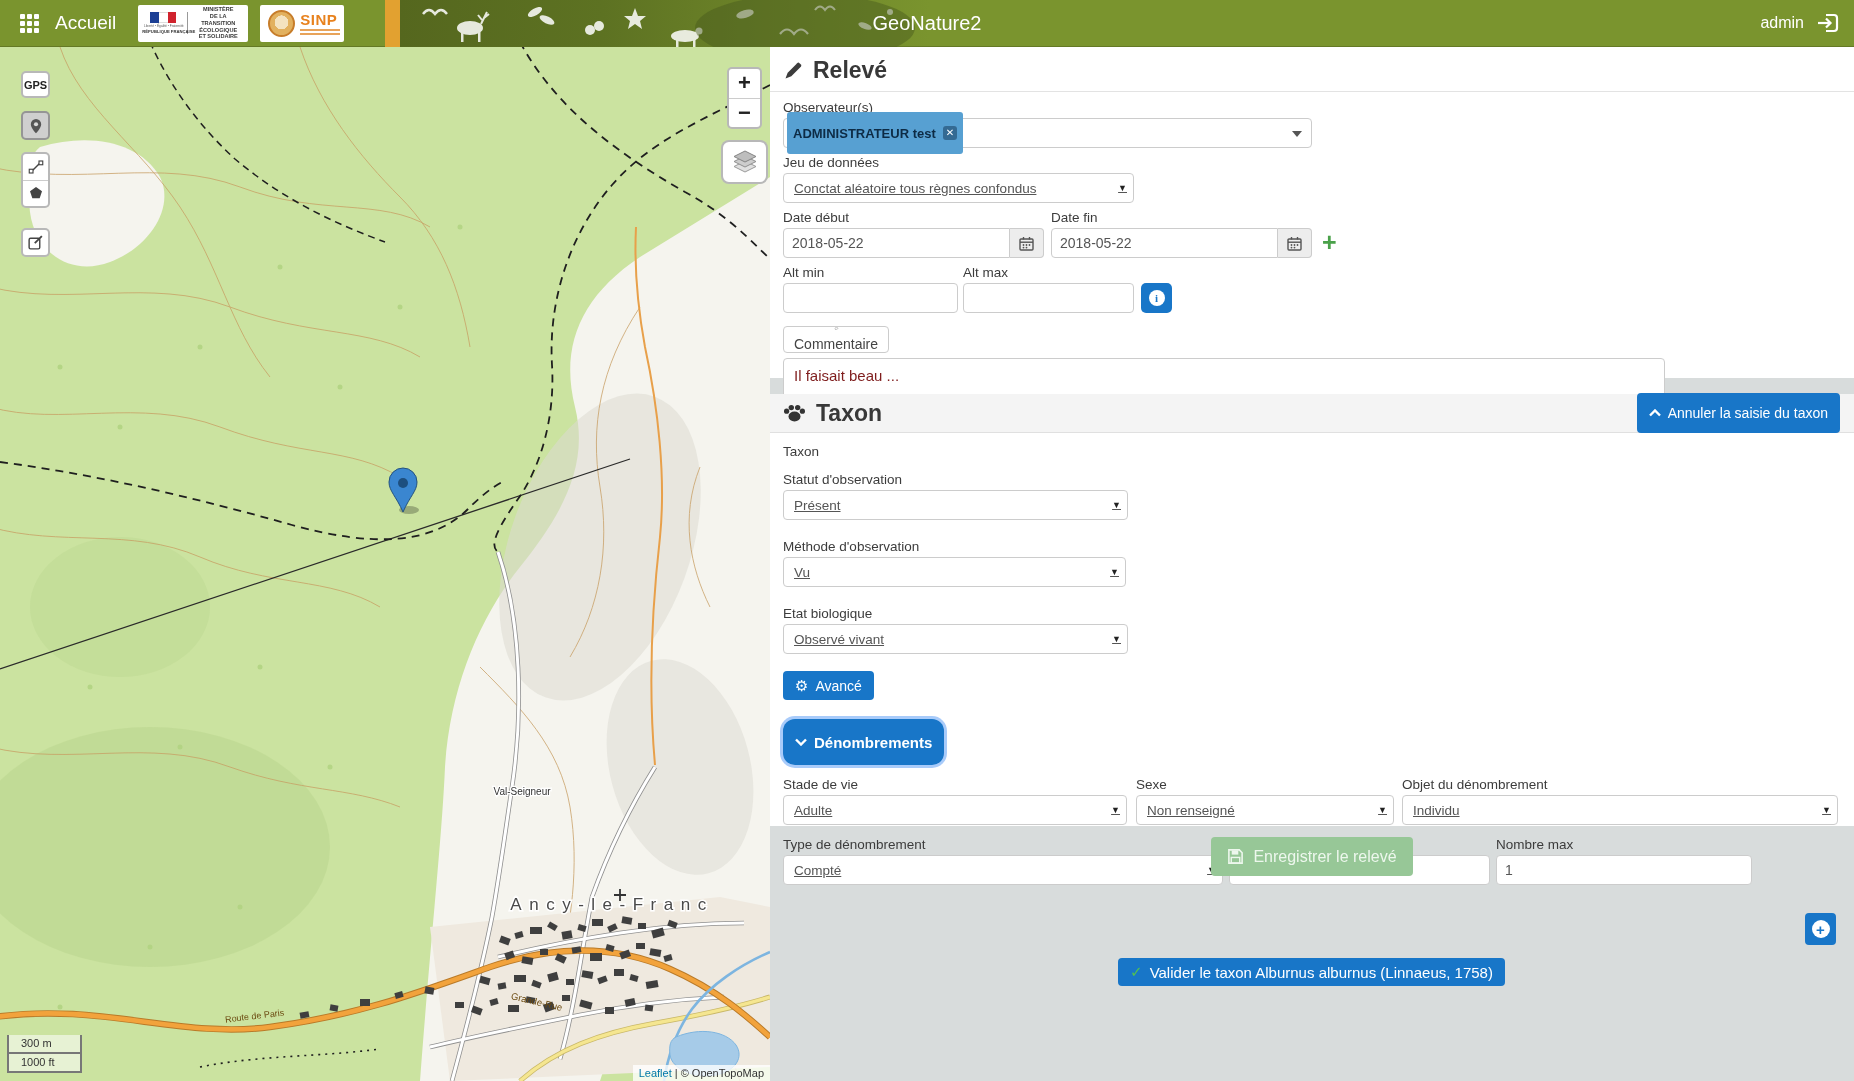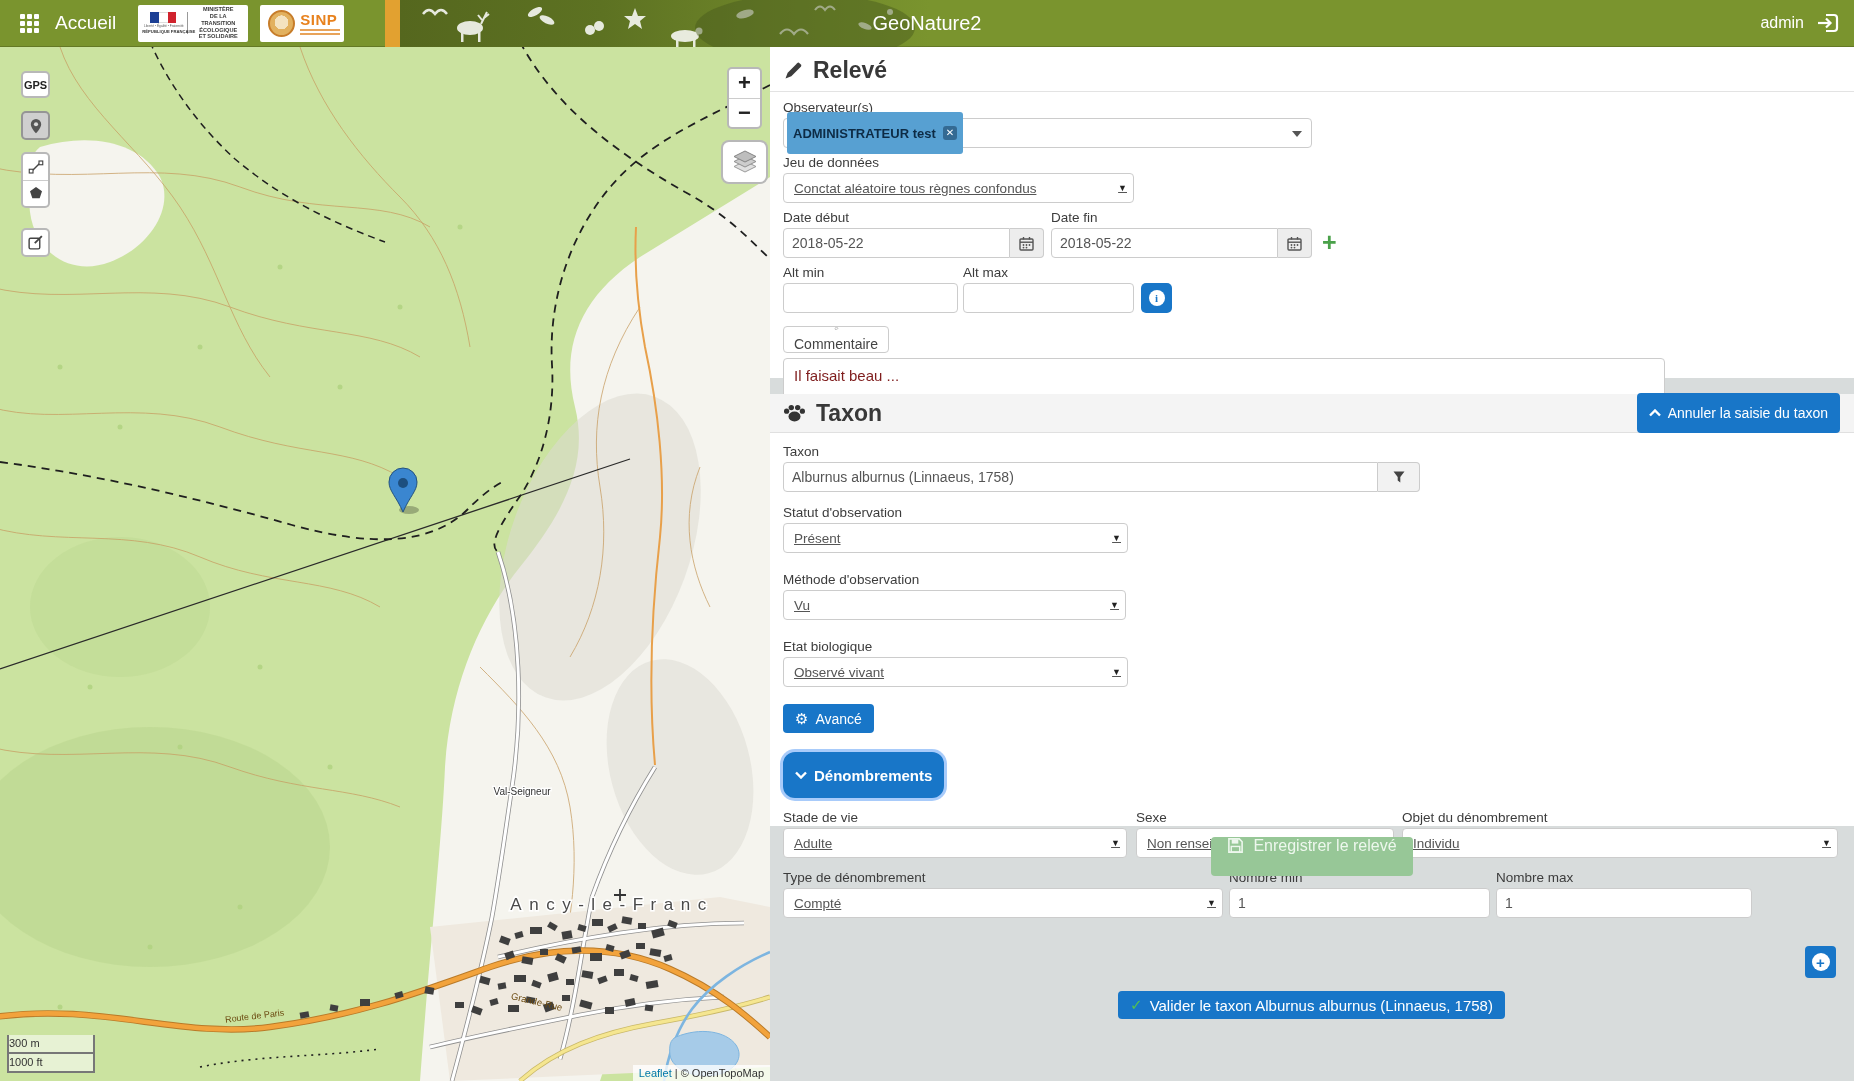--- a/index.html
+++ b/index.html
@@ -44,21 +44,21 @@
   .pin-btn{left:21px;top:64px;width:29px;height:29px;background:#cfcfcf;}
   .draw-group{left:21px;top:105px;width:29px;height:56px;flex-direction:column;padding:0;}
   .draw-cell{width:100%;height:28px;display:flex;align-items:center;justify-content:center;}
   .draw-cell + .draw-cell{border-top:1px solid #ccc;}
   .edit-btn{left:21px;top:181px;width:29px;height:29px;}
   .zoomctl{left:727px;top:20px;width:35px;height:62px;flex-direction:column;padding:0;font-weight:700;font-size:22px;}
   .zoom-cell{width:100%;height:31px;display:flex;align-items:center;justify-content:center;line-height:1;}
   .zoom-cell + .zoom-cell{border-top:1px solid #ccc;}
   .layers-btn{left:721px;top:93px;width:47px;height:44px;border-radius:8px;}
   .scalebar{position:absolute;left:7px;bottom:8px;font-size:11px;color:#333;line-height:1.35;}
-  .scalebar .sbox{width:88px;background:rgba(255,255,255,.55);border:2px solid #777;border-top:0;padding:1px 0;}
+  .scalebar .sbox{width:75px;background:rgba(255,255,255,.55);border:2px solid #777;border-top:0;padding:1px 12px;}
   .scalebar .sbox + .sbox{border-top:0;margin-top:0;}
   .attribution{position:absolute;right:0;bottom:0;background:rgba(255,255,255,.78);font-size:11px;
                color:#333;padding:2px 6px;}
   .attribution .lnk{color:#0078a8;cursor:pointer;}
 
   
   .panel{position:absolute;top:47px;left:770px;right:0;bottom:0;background:#d8dcdc;}
   .card{background:#fff;}
   .releve-card{padding:6px 14px 12px 13px;height:331px;}
   .sec-title{display:flex;align-items:center;gap:10px;font-size:23px;font-weight:600;color:#383838;margin:4px 0 7px;}
@@ -112,21 +112,21 @@
   .add-row{display:flex;justify-content:flex-end;margin-top:28px;padding-right:4px;}
   .add-btn{width:31px;height:32px;border:0;border-radius:4px;background:#1876c8;display:flex;
            align-items:center;justify-content:center;cursor:pointer;}
   .add-btn .circ{width:18px;height:18px;border-radius:50%;background:#fff;color:#1876c8;font-size:15px;
                  font-weight:700;display:flex;align-items:center;justify-content:center;line-height:1;}
   .validate-row{display:flex;justify-content:center;margin-top:13px;}
   .validate-btn{height:28px;font-size:15px;}
   .check{color:#52c152;font-weight:700;font-size:15px;}
   .gray-footer{height:255px;display:flex;justify-content:center;align-items:flex-start;}
   .save-btn{margin-top:11px;height:39px;border:0;border-radius:4px;background:#97c797;color:#edf7ed;
-            font-size:16px;display:inline-flex;gap:9px;padding:0 16px;font-family:inherit;cursor:default;}
+            font-size:16px;display:inline-flex;align-items:center;gap:9px;padding:0 16px;font-family:inherit;cursor:default;}
   .gear{font-size:15px;line-height:1;}
 </style>
 </head>
 <body>
 
 <div class="page">
 
   <header class="navbar">
     <div class="grid-icon">
       <span></span>
@@ -509,28 +509,20 @@
         <button class="btn" style="height:40px">
           <svg class="chev" viewBox="0 0 12 8">
             <polyline points="1,6.5 6,1.5 11,6.5" fill="none" stroke="#fff" stroke-width="2.4"></polyline>
           </svg>
           <span>Annuler la saisie du taxon</span>
         </button>
       </div>
 
       <div class="tax-body">
         <label class="fl">Taxon</label>
-        <div class="tax-input-row">
-          <input class="text" style="border-radius: 4px 0px 0px 4px;" value="Alburnus alburnus (Linnaeus, 1758)">
-          <span class="addon" style="width:42px;background:#f2f2f2">
-            <svg width="14" height="14" viewBox="0 0 14 14">
-              <path d="M1.5,1.5 h11 L8.3,7 v5.5 L5.7,10.6 V7 Z" fill="#444"></path>
-            </svg>
-          </span>
-        </div>
 
         <div class="cols3">
           <div class="col" style="width:345px">
             <label class="fl">Statut d'observation</label>
             <div class="select">
               <span>Présent</span>
               <span class="arrow">▼</span>
             </div>
           </div>
           <div class="col" style="width:343px">

